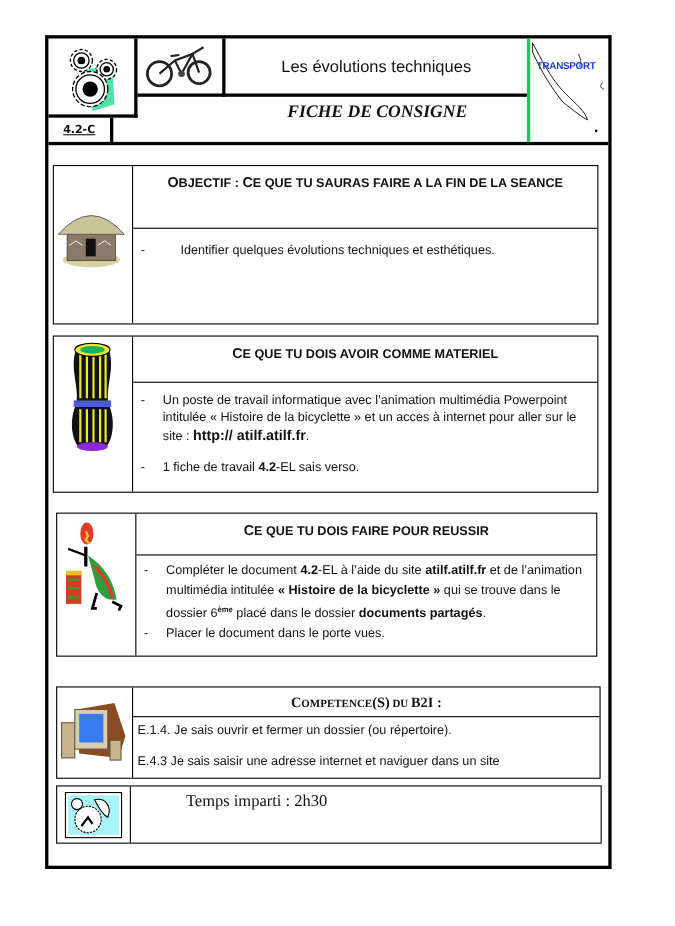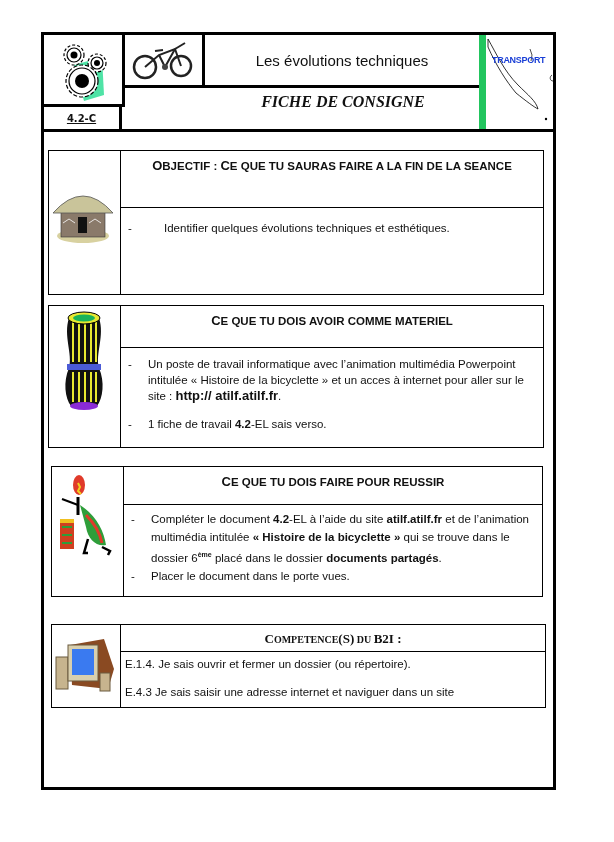--- a/index.html
+++ b/index.html
@@ -4,25 +4,25 @@
 <style>
   * { box-sizing: border-box; margin: 0; padding: 0; }
   html, body { width: 614px; height: 842px; background: #ffffff; overflow: hidden; }
   body { position: relative; font-family: "Liberation Sans", sans-serif; color: #111; }
 
   .frame { position: absolute; left: 41px; top: 32px; width: 515px; height: 758px; border: 3px solid #000; }
 
   
   .hdr { position: absolute; left: 0; top: 0; width: 509px; height: 97px; border-bottom: 3px solid #000; }
   .hdr-logo { position: absolute; left: 0; top: 0; width: 81px; height: 72px; border-right: 3px solid #000; border-bottom: 3px solid #000; }
-  .hdr-code { position: absolute; left: 0; top: 72px; width: 78px; height: 22px; border-right: 3px solid #000; display: flex; align-items: center; justify-content: center; font-weight: bold; font-size: 10px; font-family: "DejaVu Sans", sans-serif; text-decoration: underline; }
+  .hdr-code { position: absolute; left: 0; top: 72px; width: 59px; height: 22px; border-right: 3px solid #000; display: flex; align-items: center; justify-content: center; font-weight: bold; font-size: 10px; font-family: "DejaVu Sans", sans-serif; text-decoration: underline; }
   .hdr-bike { position: absolute; left: 81px; top: 0; width: 80px; height: 53px; border-right: 3px solid #000; border-bottom: 3px solid #000; }
   .hdr-title { position: absolute; left: 161px; top: 0; width: 274px; height: 53px; border-bottom: 3px solid #000; display: flex; align-items: center; justify-content: center; font-size: 15px; text-align: right; }
   .hdr-sub { position: absolute; left: 81px; top: 53px; width: 354px; height: 41px; display: flex; align-items: flex-start; justify-content: center; padding-top: 5px; font-family: "Liberation Serif", serif; font-weight: bold; font-style: italic; font-size: 16px; margin-left: 41px; }
-  .hdr-map { position: absolute; left: 435px; top: 0; width: 74px; height: 94px; border-left: 7px solid #22c55e; }
+  .hdr-map { position: absolute; left: 435px; top: 0; width: 74px; height: 94px; border-left: 3px solid #22c55e; }
   .transport { position: absolute; left: 6px; top: 20px; font-size: 9px; font-weight: bold; color: #1a3fd6; letter-spacing: -0.3px; }
 
   
   .sec { position: absolute; border: 1px solid #000; background: #fff; }
   .sec .icon-cell { position: absolute; left: 0; top: 0; bottom: 0; border-right: 1px solid #000; }
   .sec .head { position: absolute; right: 0; top: 0; border-bottom: 1px solid #000; font-weight: bold; font-size: 11.5px; text-align: center; }
   .sec .body { position: absolute; right: 0; bottom: 0; font-size: 11.5px; line-height: 16px; }
   .sc-big { font-size: 13px; }
   .item { display: flex; }
   .dash { width: 20px; flex: none; }
@@ -206,14 +206,28 @@
     </div>
     <div class="head">
       <span style="font-size:13px">C</span><span style="font-size:10px">OMPETENCE</span><span style="font-size:13px">(S)</span><span style="font-size:10px"> DU </span><span style="font-size:13px">B2I :</span>
     </div>
     <div class="body" style="line-height:14px">
       <div style="margin-bottom:14px">E.1.4. Je sais ouvrir et fermer un dossier (ou répertoire).</div>
       <div>E.4.3 Je sais saisir une adresse internet et naviguer dans un site</div>
     </div>
   </div>
 
+  <div class="sec s5">
+    <div class="icon-cell">
+      <div class="clock-box">
+        <svg width="50" height="40" viewBox="0 0 50 40">
+          <rect x="2" y="2" width="46" height="36" fill="#a8f4f8"></rect>
+          <circle cx="20" cy="24" r="12" fill="#fff" stroke="#000" stroke-dasharray="2 1"></circle>
+          <circle cx="10" cy="10" r="5" fill="#fff" stroke="#000"></circle>
+          <path d="M26,6 C36,4 42,12 38,22 C34,20 30,14 26,6 Z" fill="#fff" stroke="#000"></path>
+          <path d="M14,30 l6,-8 l4,6" stroke="#000" stroke-width="2" fill="none"></path>
+        </svg>
+      </div>
+    </div>
+    <div class="body">Temps imparti : 2h30</div>
+  </div>
 
 </div>
 
 </body></html>

